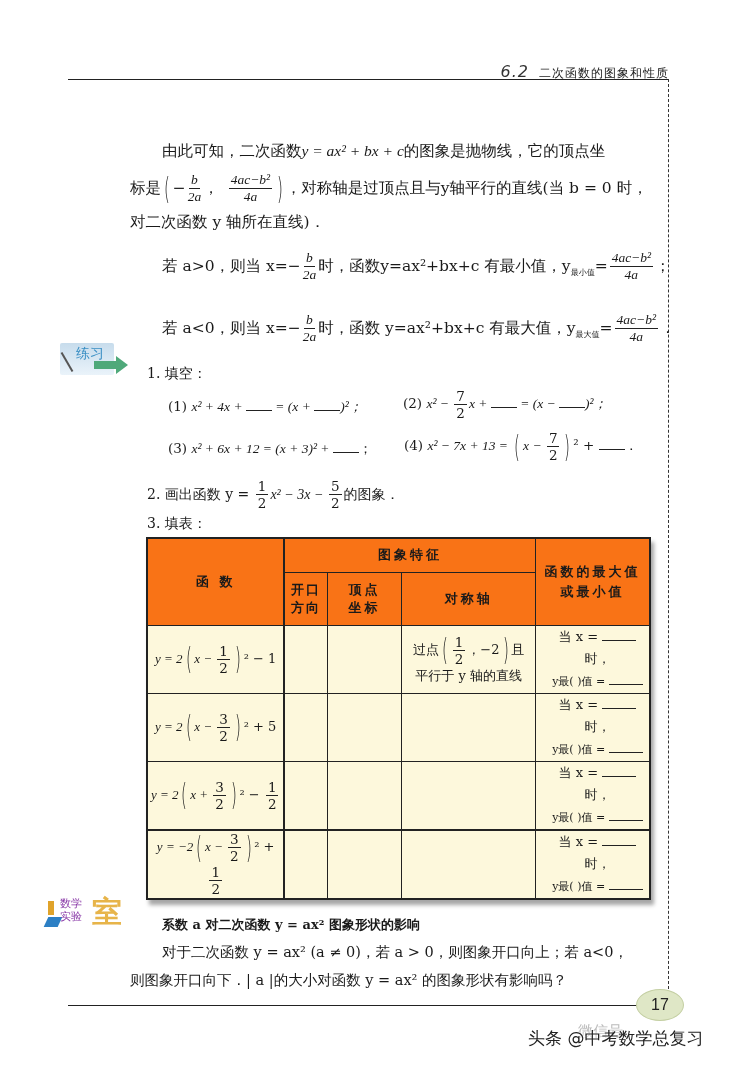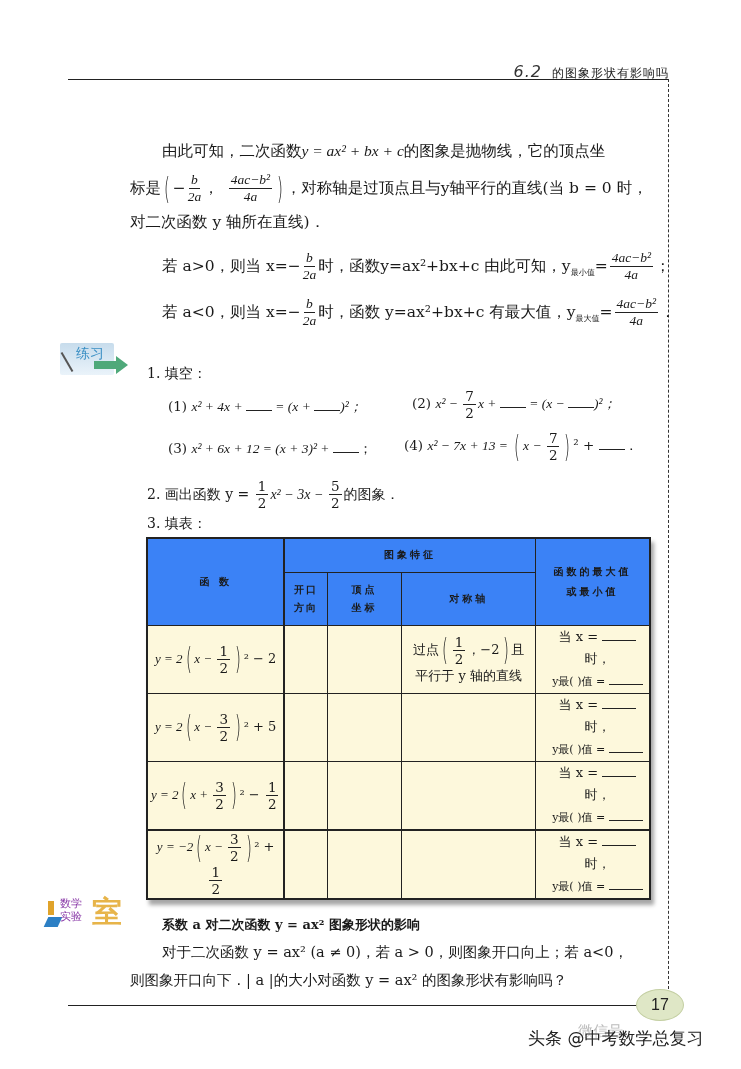--- a/index.html
+++ b/index.html
@@ -23,40 +23,40 @@
   .blank { display:inline-block; width:26px; border-bottom:1px solid #222; height:12px; vertical-align:baseline; }
   .blank.w { width:34px; }
   .ex-icon { left:60px; top:343px; width:72px; height:34px; }
   .ex-icon .card { position:absolute; left:0; top:0; width:54px; height:32px; background:linear-gradient(180deg,#c7dcec,#eaf3fa); border-radius:2px; }
   .ex-icon .lbl { position:absolute; left:16px; top:2px; font-size:14px; color:#3a8fc4; font-family:"DejaVu Sans",sans-serif; }
   .ex-icon .arrow { position:absolute; left:34px; top:18px; width:22px; height:8px; background:#4fa97a; }
   .ex-icon .tip { position:absolute; left:56px; top:13px; width:0; height:0; border-top:9px solid transparent; border-bottom:9px solid transparent; border-left:12px solid #4fa97a; }
   .ex-icon .slash { position:absolute; left:6px; top:8px; width:2px; height:22px; background:#555; transform:rotate(-30deg); }
   table.t { position:absolute; left:146px; top:537px; width:505px; border-collapse:collapse; font-size:13px; box-shadow:3px 5px 4px rgba(0,0,0,0.35); }
   table.t td, table.t th { border:1px solid #222; padding:0; text-align:center; vertical-align:middle; }
-  table.t th { background:#3b82f6; font-family:"DejaVu Sans",sans-serif; font-weight:bold; font-size:10px; letter-spacing:3px; }
+  table.t th { background:#f97316; font-family:"DejaVu Sans",sans-serif; font-weight:bold; font-size:13px; letter-spacing:3px; }
   table.t td { background:#fdf8dc; }
   table.t { border:2px solid #222; }
   .c1 { border-right:2px solid #222 !important; }
   .axis { font-size:13px; line-height:18px; }
   .mm { font-size:13px; line-height:22px; text-align:left; padding-left:10px !important; }
   .lab-icon { left:46px; top:895px; width:90px; height:38px; }
   .lab-icon .bar1 { position:absolute; left:2px; top:6px; width:6px; height:14px; background:#e0a32a; }
   .lab-icon .bar2 { position:absolute; left:0px; top:22px; width:14px; height:10px; background:#2c7fc4; transform:skewX(-25deg); }
   .lab-icon .t1 { position:absolute; left:14px; top:2px; font-size:11px; color:#8a3aa8; font-family:"DejaVu Sans",sans-serif; line-height:13px; }
   .lab-icon .big { position:absolute; left:46px; top:0px; font-size:30px; color:#e7b449; font-family:"DejaVu Sans",sans-serif; font-weight:bold; line-height:34px; }
   .watermark { left:528px; top:1027px; font-size:17px; color:#222; font-family:"DejaVu Sans",sans-serif; text-shadow:0 0 2px #fff,0 0 3px #fff; }
   .watermark-faint { left:578px; top:1022px; font-size:15px; color:#bbb; font-family:"DejaVu Sans",sans-serif; }
   .bold-title { font-weight:bold; }
 </style>
 </head>
 <body>
 
 <div class="abs hdr-title">
-  <span class="sec">6.2</span><span>的图象形状有影响吗</span>
+  <span class="sec">6.2</span><span>二次函数的图象和性质</span>
 </div>
 <div class="abs hdr-line"></div>
 <div class="abs dash-right"></div>
 
 <div class="abs para" style="left:162px; top:141px;">
   <span>由此可知，二次函数</span><i class="v">y = ax² + bx + c</i><span>的图象是抛物线，它的顶点坐</span>
 </div>
 <div class="abs para" style="left:130px; top:172px;text-align:center;">
   <span>标是</span><span class="big-par">(</span>−<span class="frac">
       <i class="v num">b</i>
@@ -65,26 +65,26 @@
       <i class="v num">4ac−b²</i>
       <i class="v">4a</i>
     </span><span class="big-par">)</span><span>，对称轴是过顶点且与y轴平行的直线(当 b = 0 时，</span>
 </div>
 <div class="abs para" style="left:130px; top:212px;">对二次函数 y 轴所在直线)．</div>
 
 <div class="abs para" style="left:162px; top:250px;">
   <span>若 a&gt;0，则当 x=−</span><span class="frac">
       <i class="v num">b</i>
       <i class="v">2a</i>
-    </span><span>时，函数y=ax²+bx+c 由此可知，y</span><sub class="tiny">最小值</sub><span>=</span><span class="frac">
+    </span><span>时，函数y=ax²+bx+c 有最小值，y</span><sub class="tiny">最小值</sub><span>=</span><span class="frac">
       <i class="v num">4ac−b²</i>
       <i class="v">4a</i>
     </span><span>；</span>
 </div>
-<div class="abs para" style="left:162px; top:296px;">
+<div class="abs para" style="left:162px; top:312px;">
   <span>若 a&lt;0，则当 x=−</span><span class="frac">
       <i class="v num">b</i>
       <i class="v">2a</i>
     </span><span>时，函数 y=ax²+bx+c 有最大值，y</span><sub class="tiny">最大值</sub><span>=</span><span class="frac">
       <i class="v num">4ac−b²</i>
       <i class="v">4a</i>
     </span><span>．</span>
 </div>
 
 <div class="abs ex-icon">
@@ -93,21 +93,21 @@
   <div class="lbl">练习</div>
   <div class="arrow"></div>
   <div class="tip"></div>
 </div>
 
 <div class="abs para" style="left:147px; top:363px; font-size:14px;">1. 填空：</div>
 
 <div class="abs para" style="left:168px; top:396px; font-size:13.5px;">
   <span>(1)</span>&nbsp;<i class="v">x² + 4x + </i><span class="blank"></span><i class="v"> = (x + </i><span class="blank"></span><i class="v">)²；</i>
 </div>
-<div class="abs para" style="left:412px; top:388px; font-size:13.5px;">
+<div class="abs para" style="left:403px; top:388px; font-size:13.5px;">
   <span>(2)</span>&nbsp;<i class="v">x² − </i><span class="frac">
       <span class="num">7</span>
       <span>2</span>
     </span><i class="v">x + </i><span class="blank"></span><i class="v"> = (x − </i><span class="blank"></span><i class="v">)²；</i>
 </div>
 <div class="abs para" style="left:168px; top:438px; font-size:13.5px;">
   <span>(3)</span>&nbsp;<i class="v">x² + 6x + 12 = (x + 3)² + </i><span class="blank"></span><span>；</span>
 </div>
 <div class="abs para" style="left:404px; top:430px; font-size:13.5px;">
   <span>(4)</span>&nbsp;<i class="v">x² − 7x + 13 = </i><span class="big-par">(</span><i class="v">x − </i><span class="frac">
@@ -153,21 +153,21 @@
           <div>顶点</div>
           <div>坐标</div>
         </th>
     <th>对称轴</th>
   </tr>
 
   <tr style="height:63px;">
     <td class="c1"><i class="v">y = 2</i><span class="big-par">(</span><i class="v">x − </i><span class="frac">
             <span class="num">1</span>
             <span>2</span>
-          </span><span class="big-par">)</span><span>² − 2</span></td>
+          </span><span class="big-par">)</span><span>² − 1</span></td>
     <td></td>
     <td></td>
     <td class="axis"><span>过点</span><span class="big-par">(</span><span class="frac">
             <span class="num">1</span>
             <span>2</span>
           </span><span>，−2</span><span class="big-par">)</span><span>且</span><br><span>平行于 y 轴的直线</span></td>
     <td class="mm"><span>当 x = </span><span class="blank w"></span><span>时，</span><br><span style="font-size:11px">y最(  )值 = </span><span class="blank w"></span></td>
   </tr>
 
   <tr style="height:56px;">

